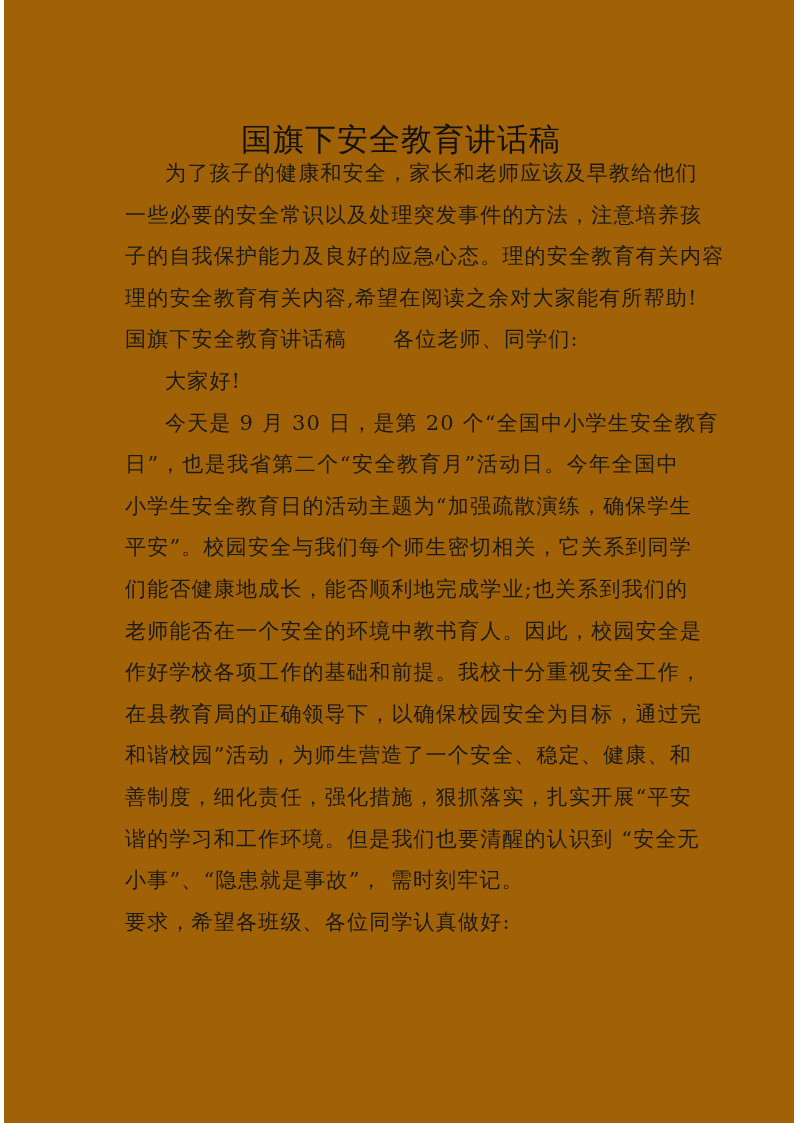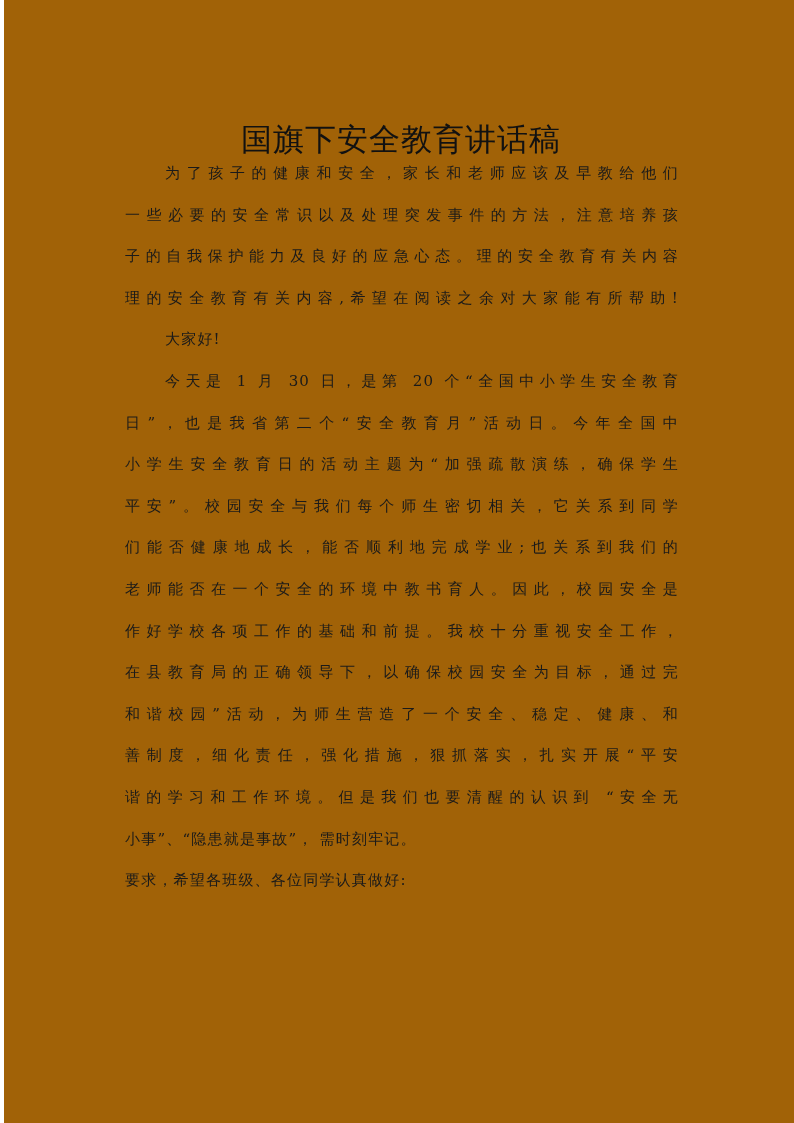--- a/index.html
+++ b/index.html
@@ -33,21 +33,21 @@
       line-height: 44px;
       letter-spacing: 1px;
       color: #111;
       font-weight: normal;
     }
     .body-text {
       position: absolute;
       left: 121px;
       top: 153px;
       width: 554px;
-      font-size: 15px;
+      font-size: 21px;
       line-height: 41.6px;
       letter-spacing: 1.2px;
       text-align: justify;
       text-justify: inter-character;
     }
     .line {
       display: block;
       white-space: nowrap;
       height: 41.6px;
       text-align-last: justify;
@@ -69,24 +69,25 @@
 <div class="page">
   <h1 class="title">国旗下安全教育讲话稿</h1>
 
   <div class="body-text">
 
     <span class="line indent">为了孩子的健康和安全，家长和老师应该及早教给他们</span>
     <span class="line">一些必要的安全常识以及处理突发事件的方法，注意培养孩</span>
     <span class="line">子的自我保护能力及良好的应急心态。理的安全教育有关内容</span>
     <span class="line">理的安全教育有关内容,希望在阅读之余对大家能有所帮助!</span>
 
+    <span class="line last"><span>国旗下安全教育讲话稿</span><span class="gap"></span><span>各位老师、同学们:</span></span>
 
     <span class="line last indent">大家好!</span>
 
-    <span class="line indent">今天是 1 月 30 日，是第 20 个“全国中小学生安全教育</span>
+    <span class="line indent">今天是 9 月 30 日，是第 20 个“全国中小学生安全教育</span>
     <span class="line">日”，也是我省第二个“安全教育月”活动日。今年全国中</span>
     <span class="line">小学生安全教育日的活动主题为“加强疏散演练，确保学生</span>
     <span class="line">平安”。校园安全与我们每个师生密切相关，它关系到同学</span>
     <span class="line">们能否健康地成长，能否顺利地完成学业;也关系到我们的</span>
     <span class="line">老师能否在一个安全的环境中教书育人。因此，校园安全是</span>
     <span class="line">作好学校各项工作的基础和前提。我校十分重视安全工作，</span>
     <span class="line">在县教育局的正确领导下，以确保校园安全为目标，通过完</span>
     <span class="line">和谐校园”活动，为师生营造了一个安全、稳定、健康、和</span>
     <span class="line">善制度，细化责任，强化措施，狠抓落实，扎实开展“平安</span>
     <span class="line">谐的学习和工作环境。但是我们也要清醒的认识到 “安全无</span>

